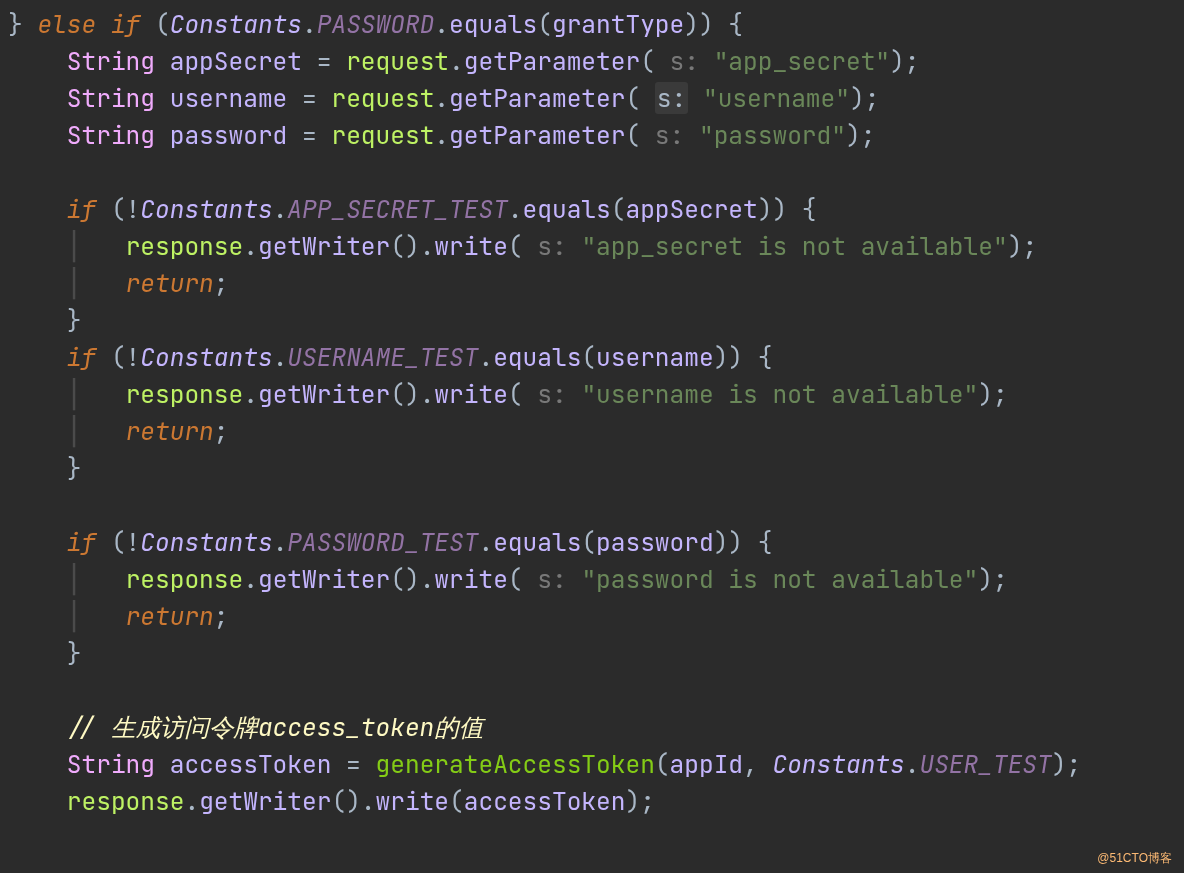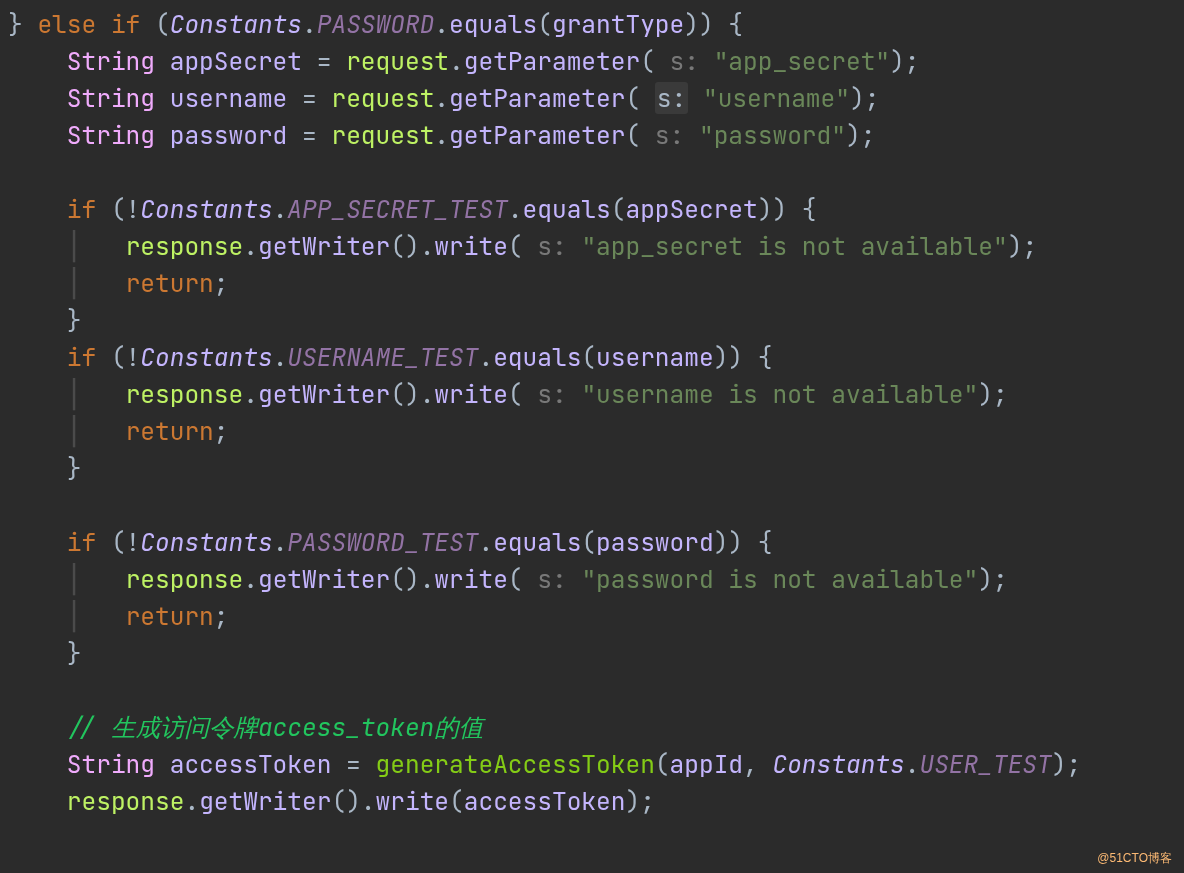--- a/index.html
+++ b/index.html
@@ -1,26 +1,26 @@
 <!DOCTYPE html>
 <html><head>
 <meta charset="utf-8">
 <style>
   html,body{margin:0;padding:0;background:#2b2b2b;width:1184px;height:873px;overflow:hidden}
   pre{margin:0;padding:6px 0 0 8px;font-family:"JetBrains Mono",Menlo,Consolas,monospace;font-size:24.5px;line-height:37px;color:#a9b7c6;white-space:pre}
-  .kw{color:#cc7832;}
+  .kw{color:#cc7832;font-style:italic}
   .type{color:#f0abfc}
   .var{color:#c4b5fd}
   .mem{color:#9373a5}
   .fld{color:#bef264}
   .mth{color:#84cc16}
   .str{color:#6a8759}
   .hint{color:#787878}
   .hintbox{color:#a9b7c6;background:#3a3a3a;border-radius:3px;padding:0 2px}
-  .cmt{color:#22c55e;font-style:italic}
+  .cmt{color:#fef9c3;font-style:italic}
   .cls{font-style:italic}
   .pun{color:#a9b7c6}
   .wm{position:absolute;right:12px;bottom:6px;color:#fdba74;font-family:Arial,Helvetica,sans-serif;font-size:12px}
   .guide{color:#4b4b4b}
 </style>
 </head>
 <body>
 
 <pre id="editor"><div><span class="pun">} </span><span class="kw">else if</span><span class="pun"> (</span><span class="var cls">Constants</span><span class="pun">.</span><span class="mem cls">PASSWORD</span><span class="pun">.</span><span class="var">equals</span><span class="pun">(</span><span class="var">grantType</span><span class="pun">)) {</span></div><div><span class="pun">    </span><span class="type">String</span><span class="pun"> </span><span class="var">appSecret</span><span class="pun"> = </span><span class="fld">request</span><span class="pun">.</span><span class="var">getParameter</span><span class="pun">(</span><span class="hint"> s: </span><span class="str">"app_secret"</span><span class="pun">);</span></div><div><span class="pun">    </span><span class="type">String</span><span class="pun"> </span><span class="var">username</span><span class="pun"> = </span><span class="fld">request</span><span class="pun">.</span><span class="var">getParameter</span><span class="pun">(</span><span class="hint"> </span><span class="hintbox">s:</span><span class="hint"> </span><span class="str">"username"</span><span class="pun">);</span></div><div><span class="pun">    </span><span class="type">String</span><span class="pun"> </span><span class="var">password</span><span class="pun"> = </span><span class="fld">request</span><span class="pun">.</span><span class="var">getParameter</span><span class="pun">(</span><span class="hint"> s: </span><span class="str">"password"</span><span class="pun">);</span></div><div><span class="pun"> </span></div><div><span class="pun">    </span><span class="kw">if</span><span class="pun"> (!</span><span class="var cls">Constants</span><span class="pun">.</span><span class="mem cls">APP_SECRET_TEST</span><span class="pun">.</span><span class="var">equals</span><span class="pun">(</span><span class="var">appSecret</span><span class="pun">)) {</span></div><div><span class="pun">    </span><span class="guide">│</span><span class="pun">   </span><span class="fld">response</span><span class="pun">.</span><span class="var">getWriter</span><span class="pun">().</span><span class="var">write</span><span class="pun">(</span><span class="hint"> s: </span><span class="str">"app_secret is not available"</span><span class="pun">);</span></div><div><span class="pun">    </span><span class="guide">│</span><span class="pun">   </span><span class="kw">return</span><span class="pun">;</span></div><div><span class="pun">    }</span></div><div><span class="pun">    </span><span class="kw">if</span><span class="pun"> (!</span><span class="var cls">Constants</span><span class="pun">.</span><span class="mem cls">USERNAME_TEST</span><span class="pun">.</span><span class="var">equals</span><span class="pun">(</span><span class="var">username</span><span class="pun">)) {</span></div><div><span class="pun">    </span><span class="guide">│</span><span class="pun">   </span><span class="fld">response</span><span class="pun">.</span><span class="var">getWriter</span><span class="pun">().</span><span class="var">write</span><span class="pun">(</span><span class="hint"> s: </span><span class="str">"username is not available"</span><span class="pun">);</span></div><div><span class="pun">    </span><span class="guide">│</span><span class="pun">   </span><span class="kw">return</span><span class="pun">;</span></div><div><span class="pun">    }</span></div><div><span class="pun"> </span></div><div><span class="pun">    </span><span class="kw">if</span><span class="pun"> (!</span><span class="var cls">Constants</span><span class="pun">.</span><span class="mem cls">PASSWORD_TEST</span><span class="pun">.</span><span class="var">equals</span><span class="pun">(</span><span class="var">password</span><span class="pun">)) {</span></div><div><span class="pun">    </span><span class="guide">│</span><span class="pun">   </span><span class="fld">response</span><span class="pun">.</span><span class="var">getWriter</span><span class="pun">().</span><span class="var">write</span><span class="pun">(</span><span class="hint"> s: </span><span class="str">"password is not available"</span><span class="pun">);</span></div><div><span class="pun">    </span><span class="guide">│</span><span class="pun">   </span><span class="kw">return</span><span class="pun">;</span></div><div><span class="pun">    }</span></div><div><span class="pun"> </span></div><div><span class="pun">    </span><span class="cmt">// 生成访问令牌access_token的值</span></div><div><span class="pun">    </span><span class="type">String</span><span class="pun"> </span><span class="var">accessToken</span><span class="pun"> = </span><span class="mth">generateAccessToken</span><span class="pun">(</span><span class="var">appId</span><span class="pun">, </span><span class="var cls">Constants</span><span class="pun">.</span><span class="mem cls">USER_TEST</span><span class="pun">);</span></div><div><span class="pun">    </span><span class="fld">response</span><span class="pun">.</span><span class="var">getWriter</span><span class="pun">().</span><span class="var">write</span><span class="pun">(</span><span class="var">accessToken</span><span class="pun">);</span></div></pre>
 <div class="wm">@51CTO博客</div>

